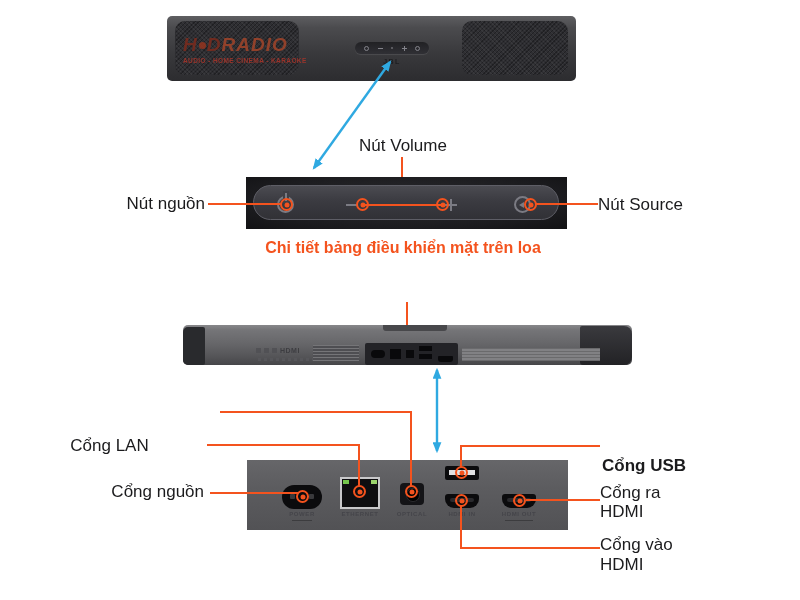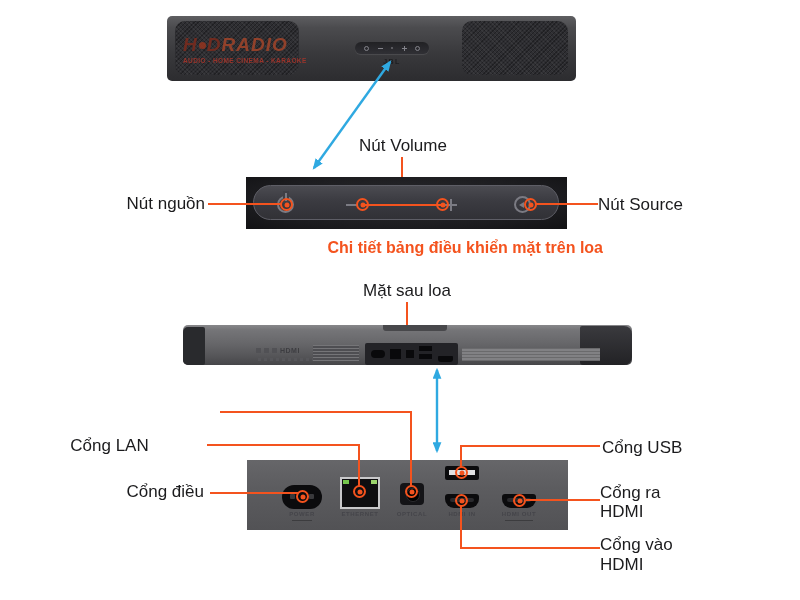--- a/index.html
+++ b/index.html
@@ -5,21 +5,21 @@
   :root{
     --accent:#F4531E;
     --blue:#2FA9E1;
     --ink:#1b1b1d;
   }
   html,body{margin:0;padding:0;background:#fff;}
   body{width:800px;height:600px;font-family:"Liberation Sans","DejaVu Sans",sans-serif;color:var(--ink);}
   #stage{position:relative;width:800px;height:600px;overflow:hidden;background:#fff;}
   .abs{position:absolute;}
   .lbl{position:absolute;font-size:17px;color:var(--ink);white-space:nowrap;line-height:19px;}
-  .caption{position:absolute;font-size:16px;font-weight:bold;color:var(--accent);text-align:right;white-space:nowrap;}
+  .caption{position:absolute;font-size:16px;font-weight:bold;color:var(--accent);text-align:center;white-space:nowrap;}
   .oline{position:absolute;background:var(--accent);}
   .marker{position:absolute;width:13px;height:13px;border:2px solid var(--accent);border-radius:50%;box-sizing:border-box;}
   .marker::after{content:"";position:absolute;left:50%;top:50%;transform:translate(-50%,-50%);width:5px;height:5px;border-radius:50%;background:var(--accent);}
 
   
   #topbar{left:167px;top:16px;width:409px;height:65px;border-radius:5px;
     background:linear-gradient(180deg,#5e5e61 0%,#4b4b4e 18%,#3a3a3d 55%,#2c2c2f 100%);}
   .grille{position:absolute;top:5px;height:54px;border-radius:10px;background-color:#2e2e32;
     background-image:repeating-linear-gradient(45deg,rgba(255,255,255,.05) 0 1px,transparent 1px 3px),
                      repeating-linear-gradient(-45deg,rgba(0,0,0,.30) 0 1px,transparent 1px 3px);}
@@ -145,21 +145,20 @@
   <div class="oline" style="left:536px;top:203px;width:62px;height:2px;"></div>
   <div class="marker" style="left:280px;top:198px;"></div>
   <div class="marker" style="left:356px;top:198px;"></div>
   <div class="marker" style="left:436px;top:198px;"></div>
   <div class="marker" style="left:524px;top:198px;"></div>
 
   <div class="lbl" style="left:100px;top:194px;width:105px;text-align:right;">Nút nguồn</div>
   <div class="lbl" style="left:598px;top:195px;">Nút Source</div>
   <div class="caption" style="left:203px;top:239px;width:400px;">Chi tiết bảng điều khiển mặt trên loa</div>
 
-  <div class="lbl" style="left:307px;top:281px;width:200px;text-align:center;">Mặt sau loa</div>
   <div class="oline" style="left:406px;top:302px;width:2px;height:29px;"></div>
   <div class="marker" style="left:400px;top:330px;"></div>
 
   <div class="abs" id="backbar">
     <div class="cap-l"></div>
     <div class="cap-r"></div>
     <div class="toppatch"></div>
     <div id="certs">
       <span class="cmark"></span>
       <span class="cmark"></span>
@@ -221,21 +220,21 @@
   <div class="oline" style="left:460px;top:547px;width:140px;height:2px;"></div>
 
   <div class="marker" style="left:296px;top:490px;"></div>
   <div class="marker" style="left:353px;top:485px;"></div>
   <div class="marker" style="left:405px;top:485px;"></div>
   <div class="marker" style="left:455px;top:466px;"></div>
   <div class="marker" style="left:455px;top:494px;"></div>
   <div class="marker" style="left:513px;top:494px;"></div>
 
   <div class="lbl" style="left:15px;top:436px;width:189px;text-align:center;">Cổng LAN</div>
-  <div class="lbl" style="left:15px;top:482px;width:189px;text-align:right;">Cổng điều</div>
-  <div class="lbl" style="left:602px;top:438px;">Cổng USB</div>
+  <div class="lbl" style="left:15px;top:482px;width:189px;text-align:right;">Cổng nguồn</div>
+  <div class="lbl" style="left:602px;top:456px;font-weight:bold;">Cổng USB</div>
   <div class="lbl" style="left:600px;top:483px;">Cổng ra</div>
   <div class="lbl" style="left:600px;top:502px;">HDMI</div>
   <div class="lbl" style="left:600px;top:535px;">Cổng vào</div>
   <div class="lbl" style="left:600px;top:555px;">HDMI</div>
 
 
 </div>
 
 </body></html>

